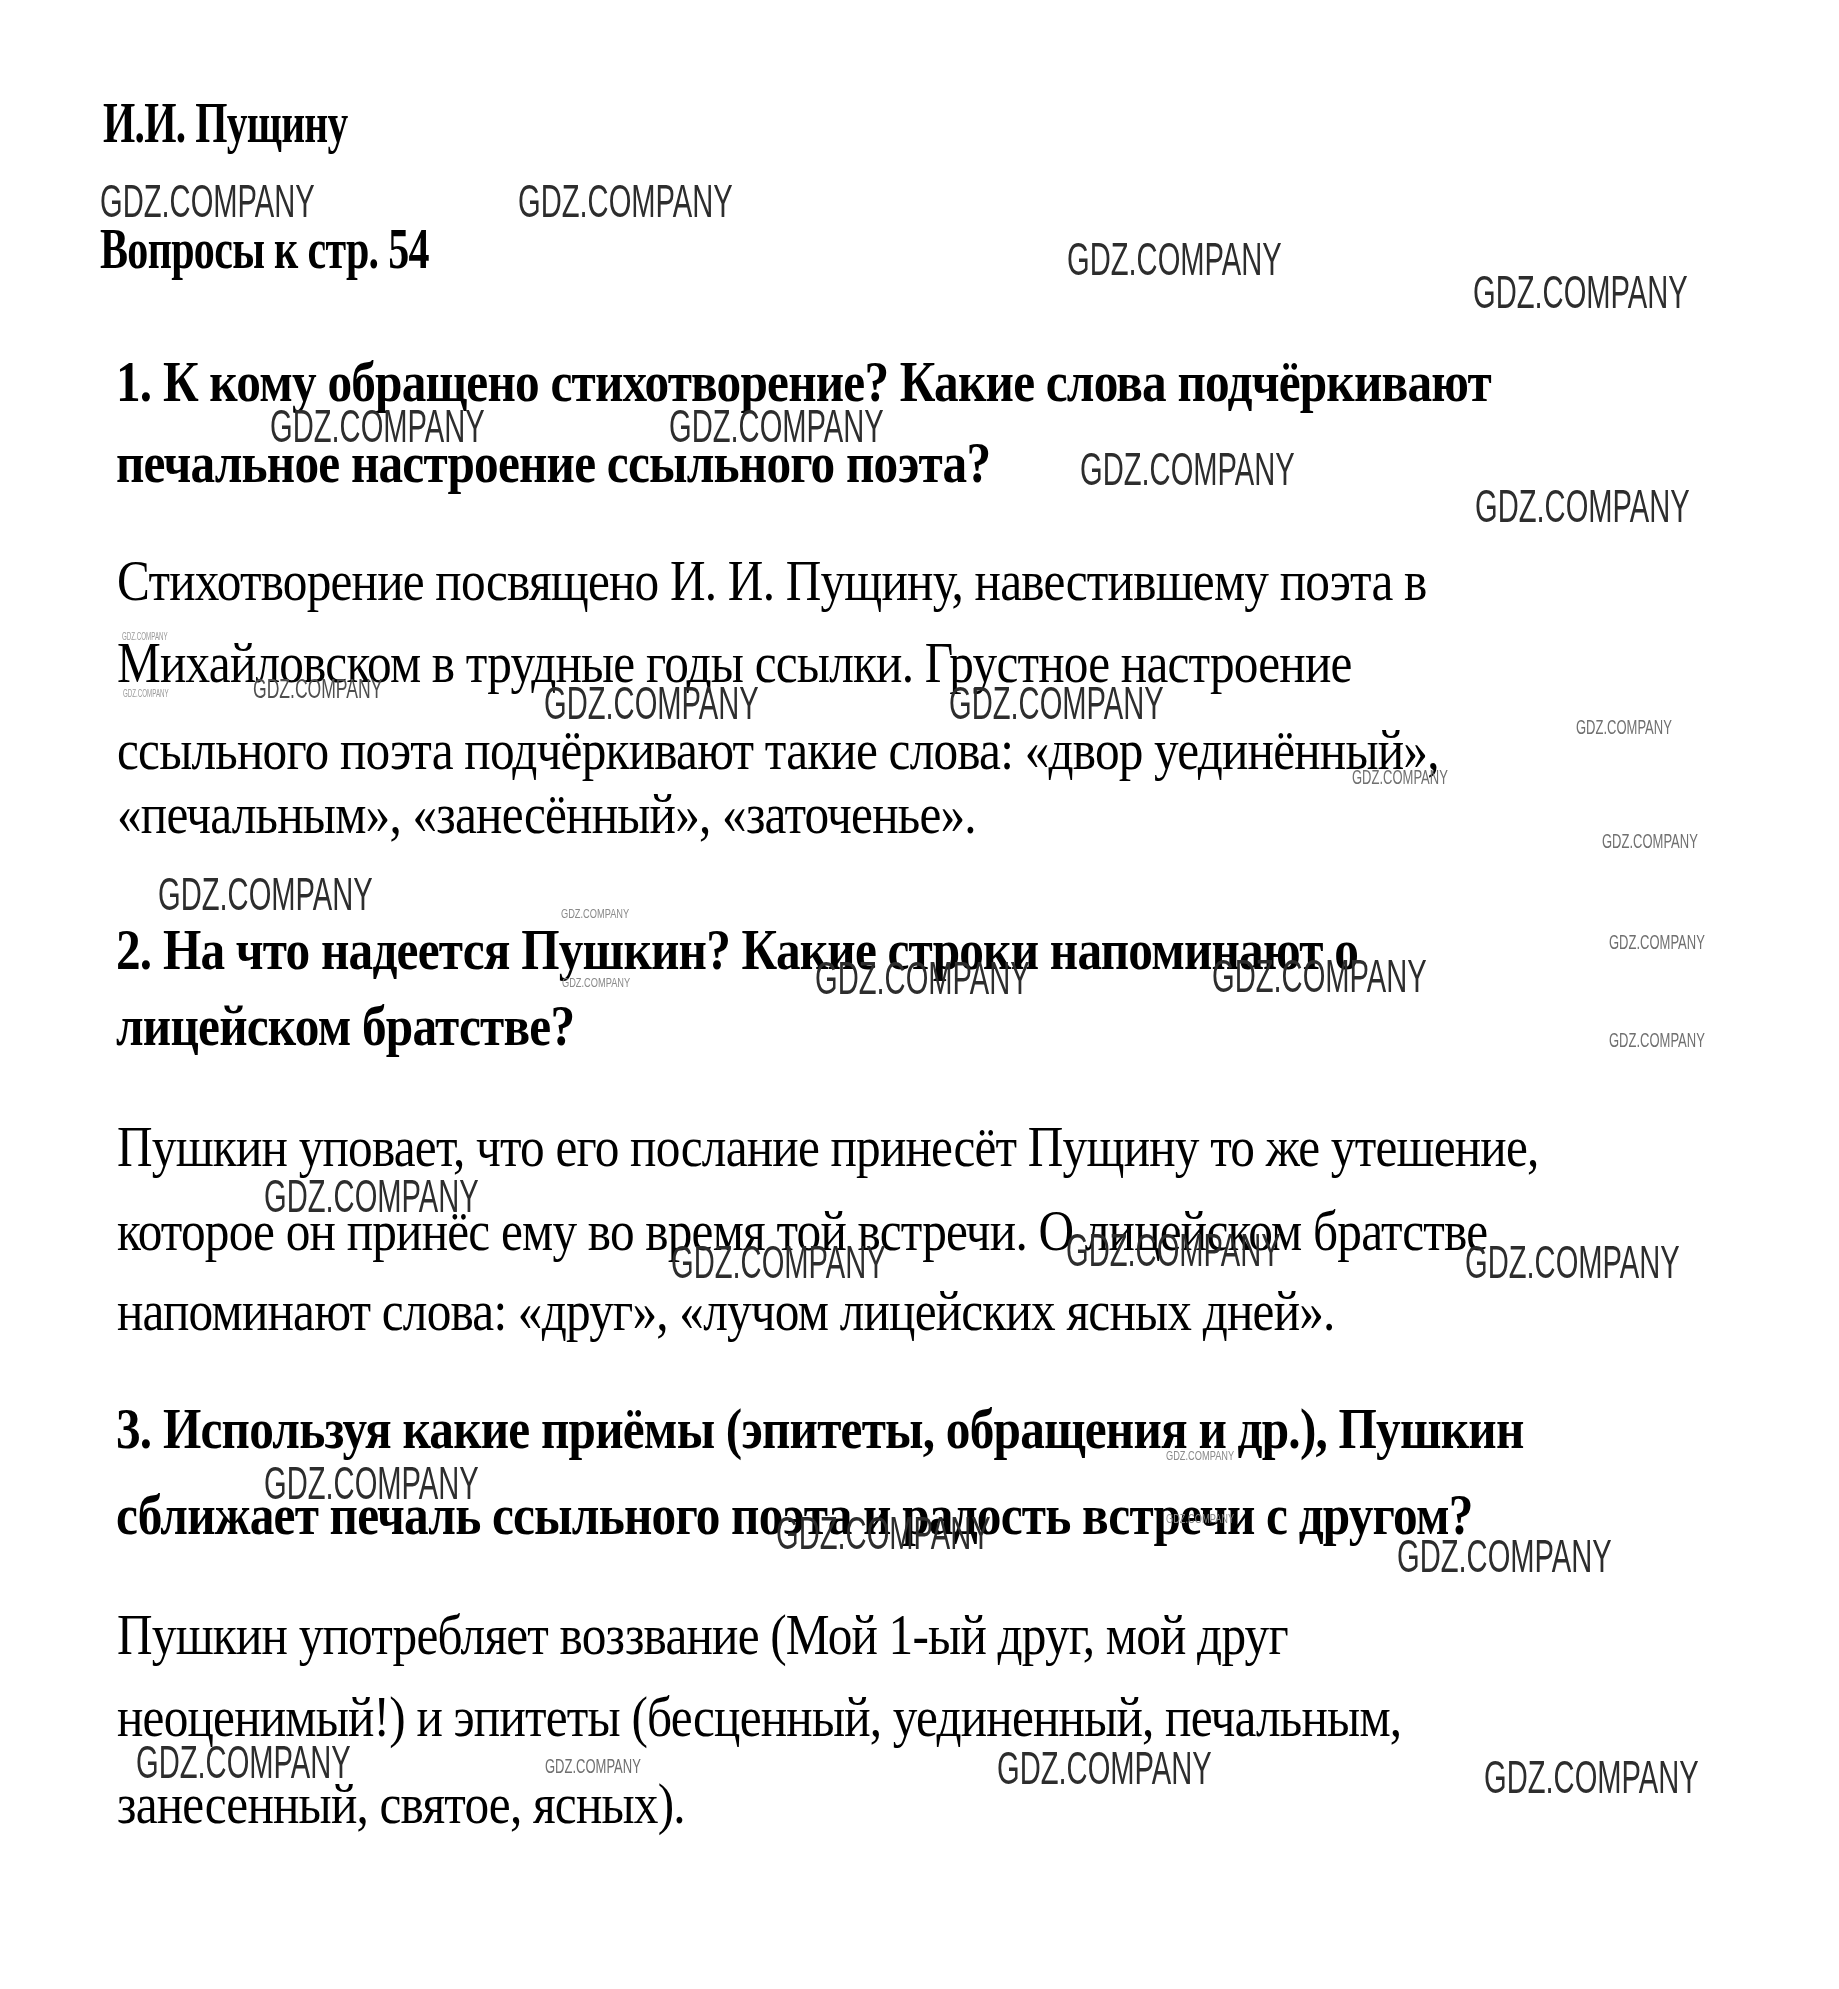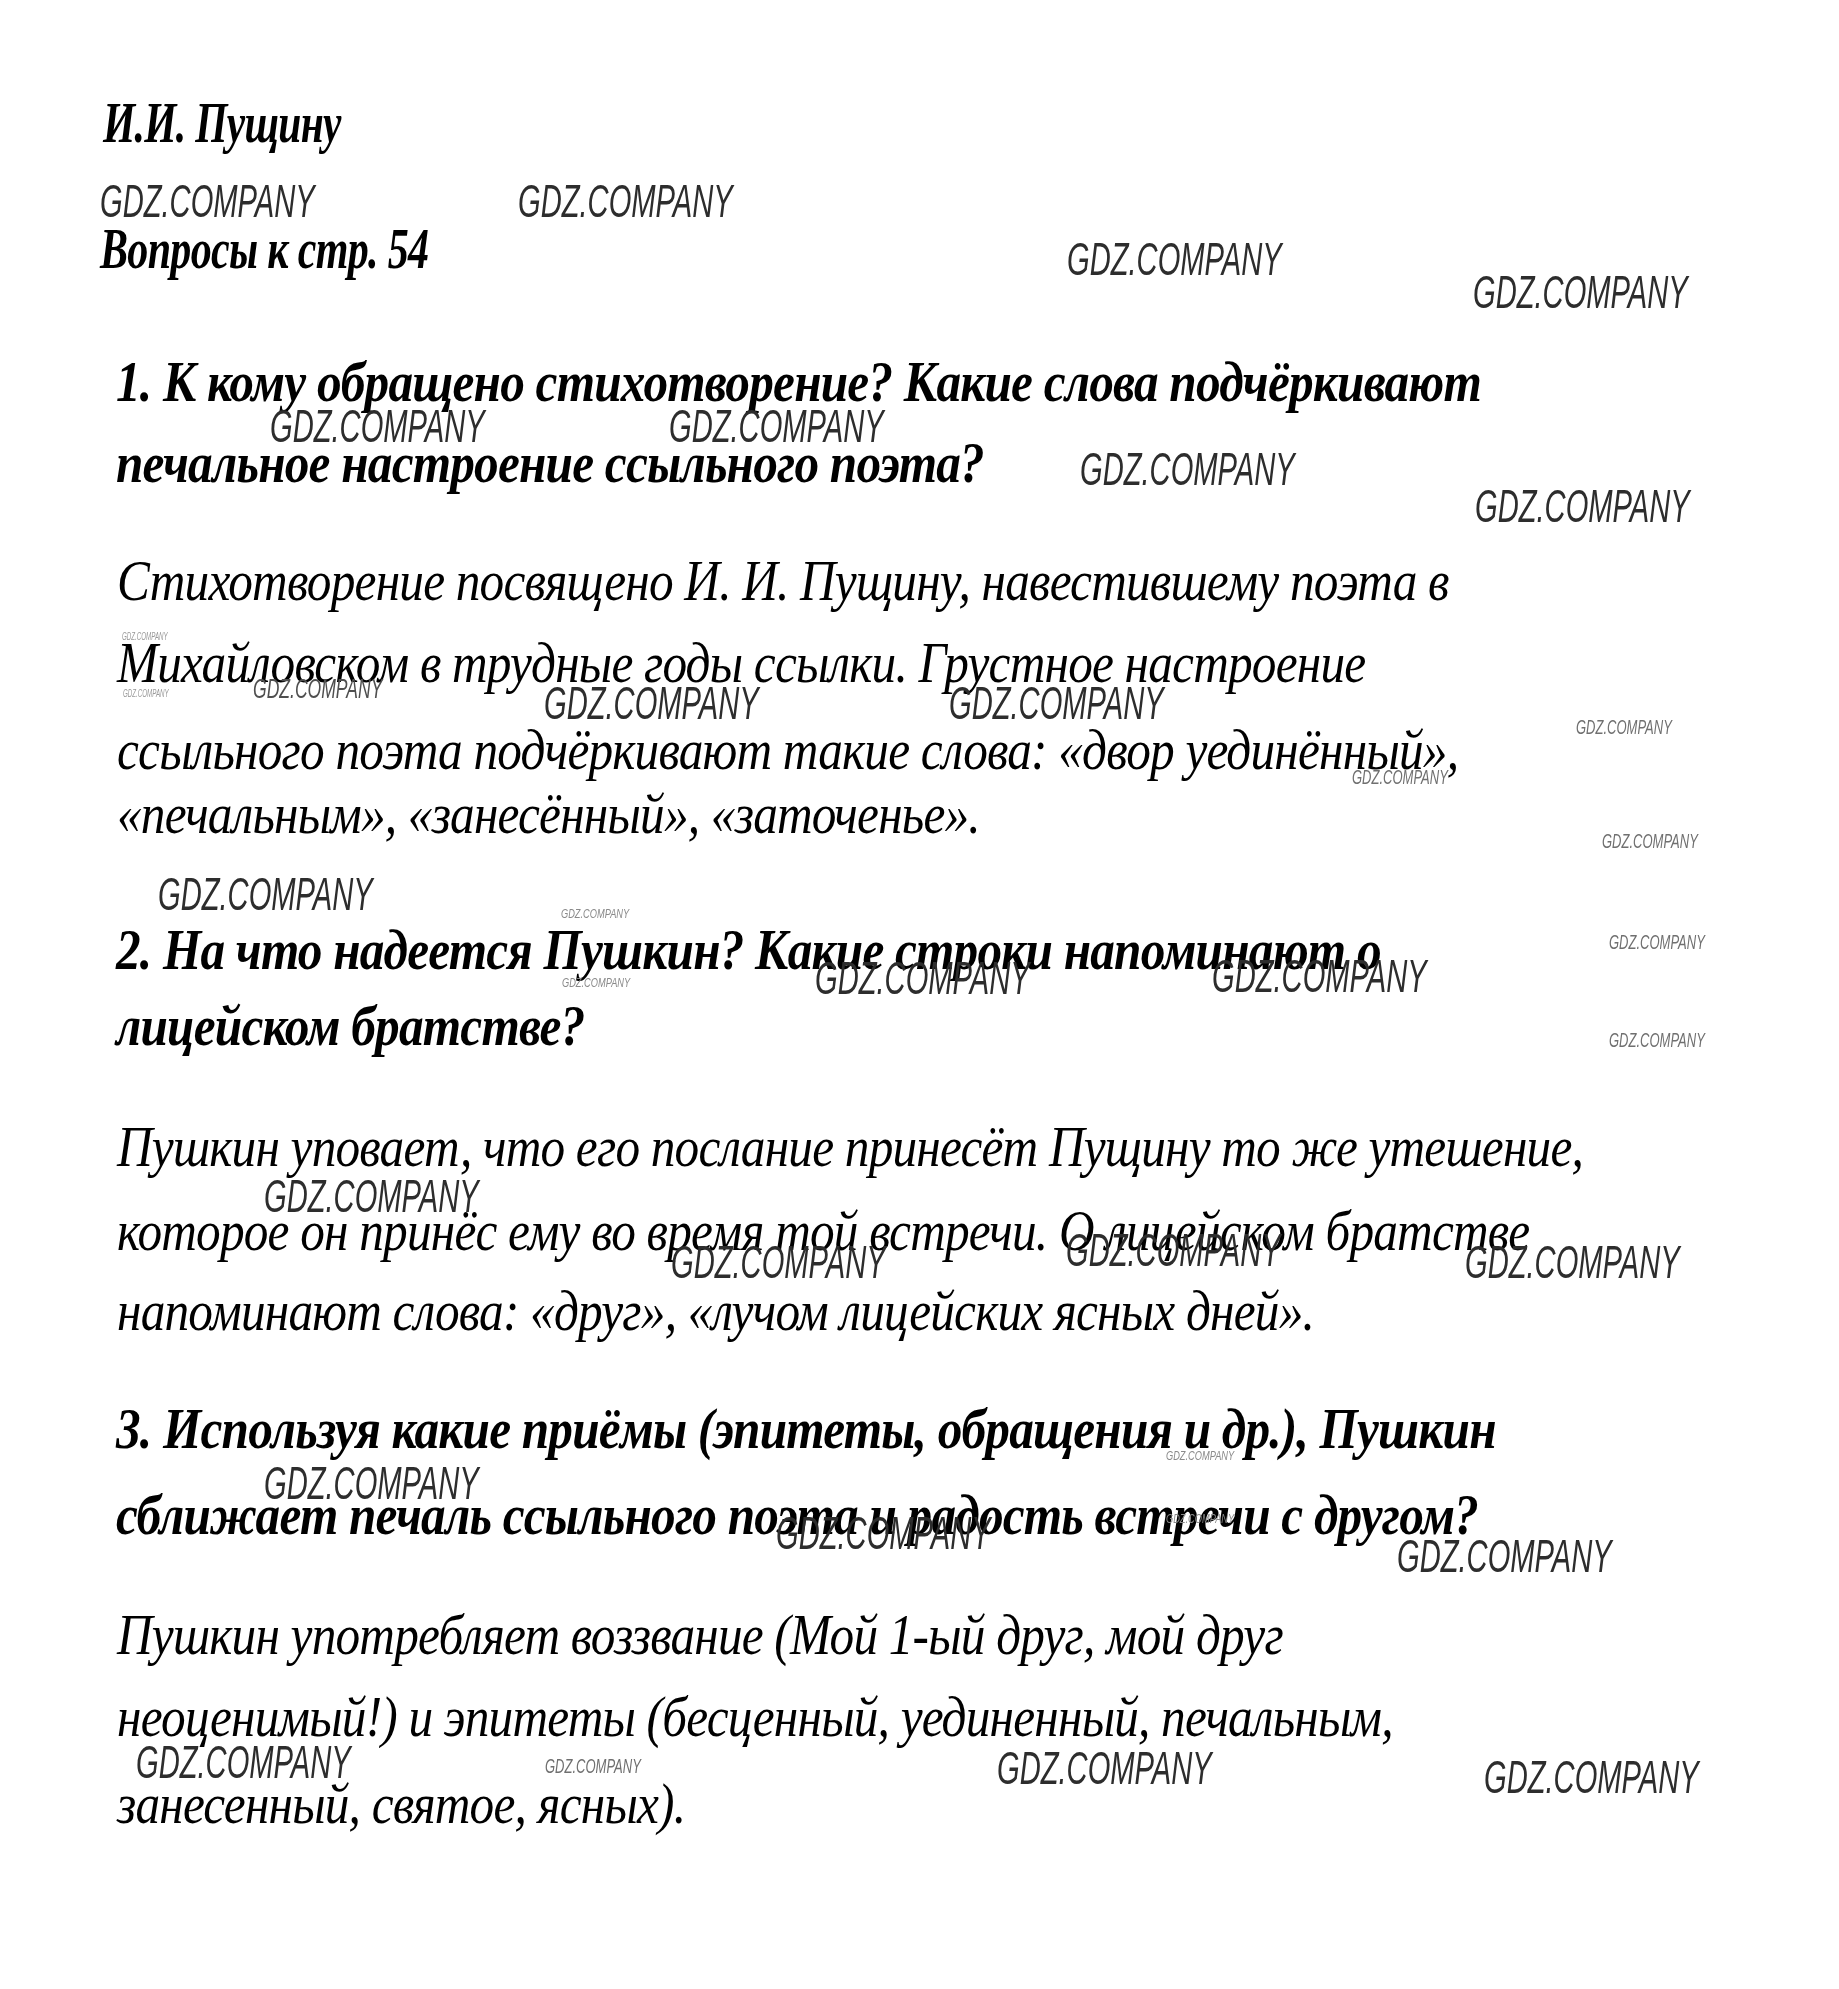--- a/index.html
+++ b/index.html
@@ -3,21 +3,20 @@
 <meta charset="utf-8">
 <style>
   html,body{margin:0;padding:0;background:#e8e8e8;}
   .page{
     position:relative;
     width:1839px;height:1989px;
     background:#ffffff;
     font-family:"Liberation Serif", "DejaVu Serif", serif;
     color:#000000;
     overflow:hidden;
-    font-style:italic;
   }
   
   .t{
     position:absolute;
     white-space:nowrap;
     line-height:1;
     transform-origin:0 0;
     letter-spacing:-0.9px;
   }
   .title   {font-size:56px;font-weight:bold;transform:scaleX(0.74);}

